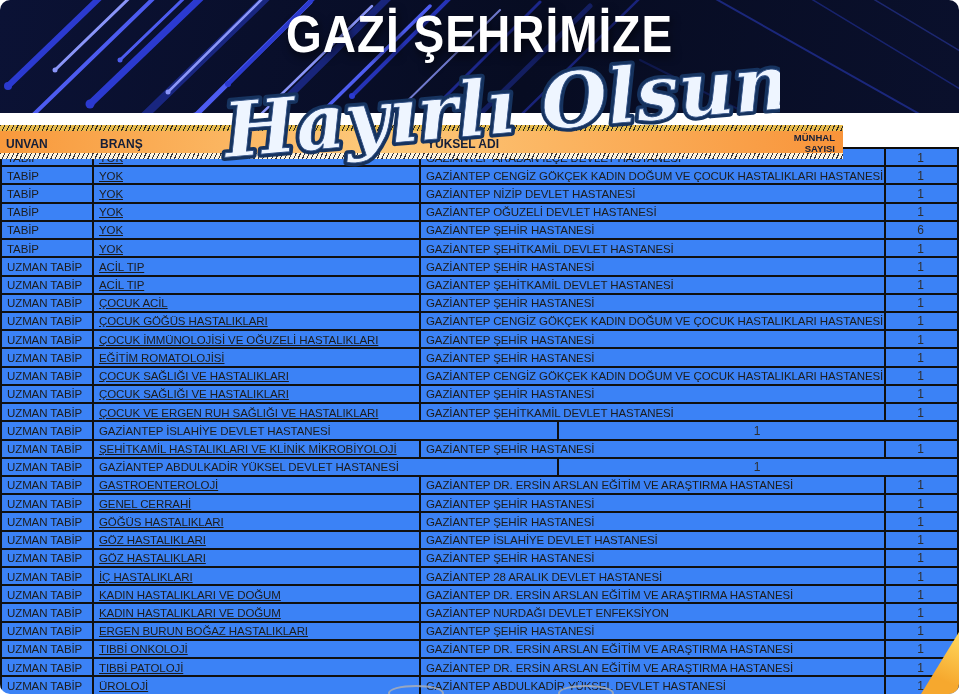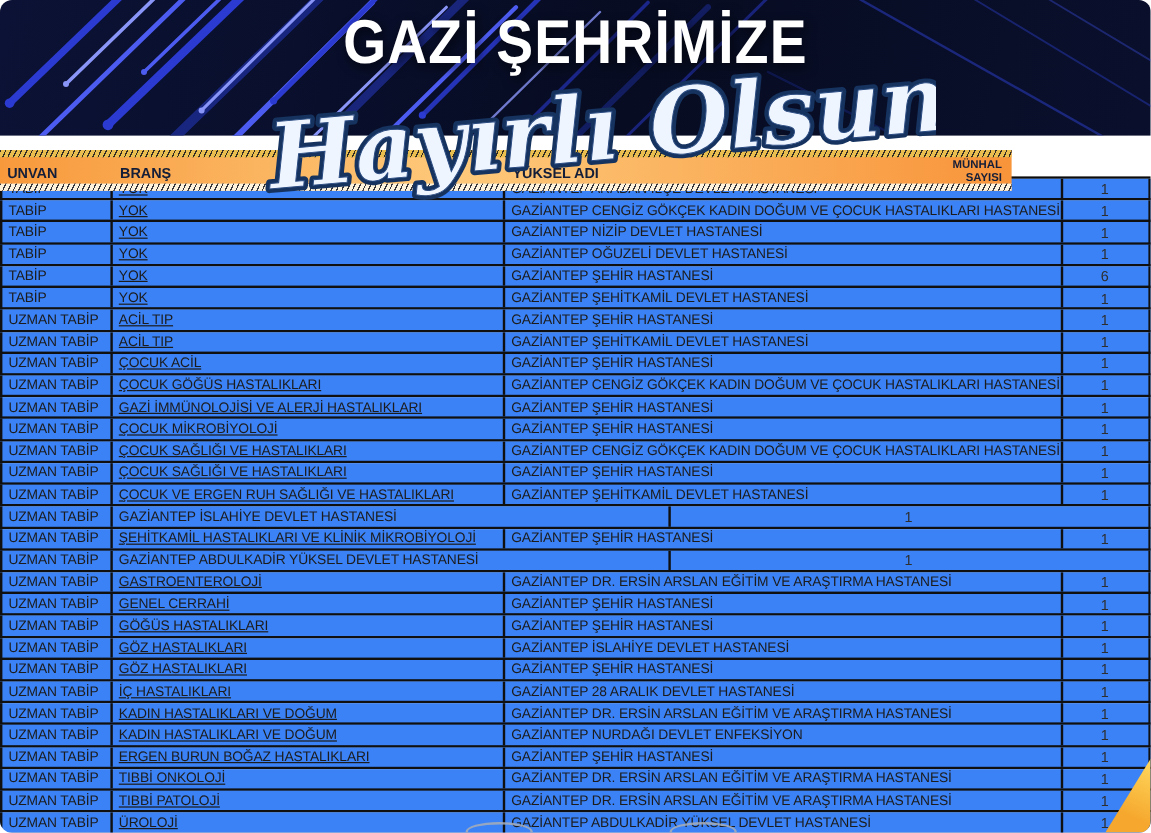--- a/index.html
+++ b/index.html
@@ -218,28 +218,28 @@
 
     <div class="row">
       <div class="c c1">UZMAN TABİP</div>
       <div class="c c2">ÇOCUK GÖĞÜS HASTALIKLARI</div>
       <div class="c c3">GAZİANTEP CENGİZ GÖKÇEK KADIN DOĞUM VE ÇOCUK HASTALIKLARI HASTANESİ</div>
       <div class="c c4">1</div>
     </div>
 
     <div class="row">
       <div class="c c1">UZMAN TABİP</div>
-      <div class="c c2">GAZİ İMMÜNOLOJİSİ VE ALERJİ HASTALIKLARI</div>
-      <div class="c c3">GAZİANTEP ŞEHİR HASTANESİ</div>
-      <div class="c c4">1</div>
-    </div>
-
-    <div class="row">
-      <div class="c c1">UZMAN TABİP</div>
-      <div class="c c2">ÇOCUK MİKROBİYOLOJİ</div>
+      <div class="c c2">ÇOCUK İMMÜNOLOJİSİ VE OĞUZELİ HASTALIKLARI</div>
+      <div class="c c3">GAZİANTEP ŞEHİR HASTANESİ</div>
+      <div class="c c4">1</div>
+    </div>
+
+    <div class="row">
+      <div class="c c1">UZMAN TABİP</div>
+      <div class="c c2">EĞİTİM ROMATOLOJİSİ</div>
       <div class="c c3">GAZİANTEP ŞEHİR HASTANESİ</div>
       <div class="c c4">1</div>
     </div>
 
     <div class="row">
       <div class="c c1">UZMAN TABİP</div>
       <div class="c c2">ÇOCUK SAĞLIĞI VE HASTALIKLARI</div>
       <div class="c c3">GAZİANTEP CENGİZ GÖKÇEK KADIN DOĞUM VE ÇOCUK HASTALIKLARI HASTANESİ</div>
       <div class="c c4">1</div>
     </div>

